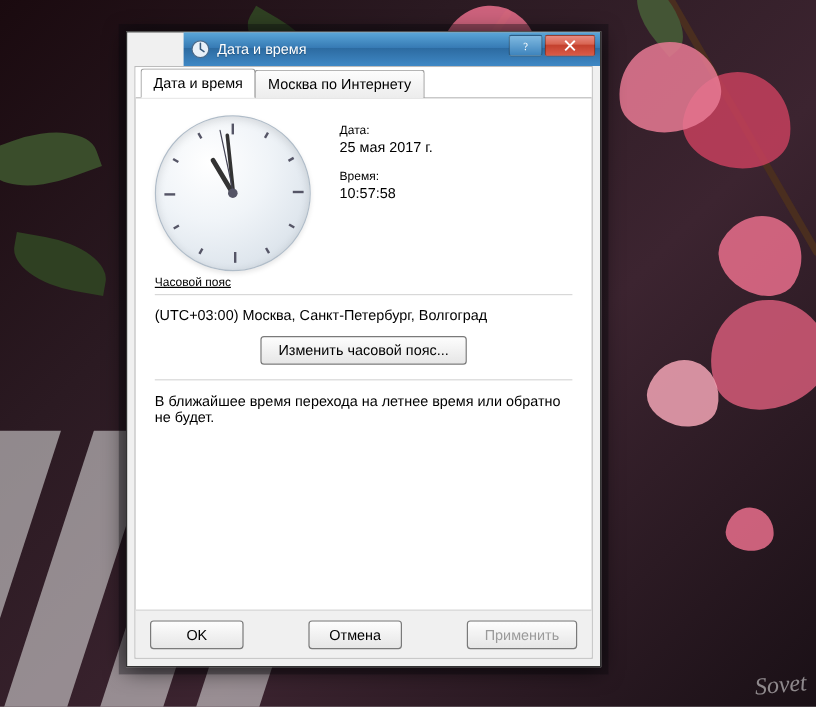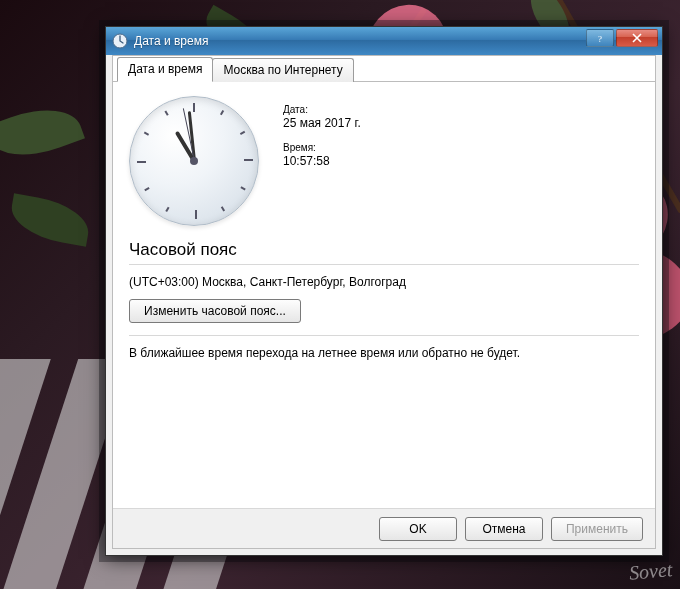--- a/index.html
+++ b/index.html
@@ -30,24 +30,25 @@
   .stripes{position:absolute;left:0;bottom:0;width:280px;height:230px;overflow:hidden;}
   .stripe{position:absolute;bottom:-80px;width:50px;height:500px;background:rgba(230,230,230,.55);transform:rotate(18deg);}
   .s1{left:-20px;} .s2{left:60px;} .s3{left:140px;} .s4{left:220px;}
   .branch{position:absolute;width:6px;background:#4a2e1f;border-radius:3px;}
   .b1{height:320px;top:-20px;left:330px;transform:rotate(35deg);}
   .b2{height:260px;top:-30px;right:60px;transform:rotate(-30deg);}
 
   
   .dialog {
     position:absolute; left:105px; top:26px;
-    width:558px; height:530px;
+    width:396px; height:530px;
     background:#f0f0f0;
     border:1px solid #333;
     box-shadow:0 3px 18px rgba(0,0,0,.7), 0 0 0 6px rgba(10,10,15,.35);
+    padding-left:47px;
   }
   .titlebar {
     height:28px; display:flex; align-items:center;
     background:linear-gradient(to bottom,#5aa6d8 0%,#377bb5 45%,#2c6aa0 46%,#3f88c5 100%);
     color:#fff; padding:0 4px 0 6px; position:relative;
   }
   .title-icon{width:16px;height:16px;margin-right:6px;display:inline-flex;}
   .title-text{font-size:12px;text-shadow:0 1px 1px rgba(0,0,0,.3);}
   .win-buttons{position:absolute;right:4px;top:2px;display:flex;gap:2px;}
   .win-btn{width:28px;height:18px;border:1px solid rgba(0,0,0,.3);border-radius:2px;display:flex;align-items:center;justify-content:center;background:linear-gradient(to bottom,#7fb9e0,#3e84bd);cursor:pointer;}
@@ -68,27 +69,27 @@
   .hand.sec{width:1px;height:54px;margin-left:-.5px;margin-top:-54px;background:#445;transform:rotate(348deg);}
   .pin{position:absolute;left:50%;top:50%;width:8px;height:8px;margin:-4px 0 0 -4px;border-radius:50%;background:#556;}
   .info-col{flex:1;padding-top:4px;}
   .info-label{font-size:10px;color:#000;margin-top:4px;}
   .info-value{font-size:12px;color:#000;margin:1px 0 12px 0;}
   .highlight-box{display:inline-block;border:5px solid #f21616;padding:4px;margin-top:2px;}
   .btn{display:inline-flex;align-items:center;justify-content:center;gap:6px;height:24px;padding:0 14px;border:1px solid #7a7a7a;border-radius:3px;background:linear-gradient(#fdfdfd,#e6e6e6);cursor:pointer;font-size:12px;font-family:inherit;}
   .btn.glow{background:linear-gradient(#e8f6ff,#bfe6ff 48%,#a9ddff 52%,#d6f0ff);border-color:#3c9fe0;box-shadow:0 0 3px rgba(60,159,224,.7);}
   .btn.disabled{color:#9a9a9a;cursor:default;}
   .shield{width:14px;height:14px;display:inline-flex;}
-  .section-label{font-size:17px;color:#000;margin:14px 0 0 0;}
+  .section-label{font-size:10px;color:#000;margin:4px 0 0 0;text-decoration:underline;}
   .hr{height:1px;background:#d8d8d8;margin:4px 0 10px 0;}
   .tz-value{font-size:12px;margin:2px 0 10px 0;}
-  .center-row{display:flex;margin:6px 0 12px;}
+  .center-row{display:flex;justify-content:center;margin:6px 0 12px;}
   .dst-note{font-size:12px;margin:8px 0 30px 0;}
   .links a{color:#0066cc;font-size:12px;display:block;margin:3px 0;cursor:pointer;text-decoration:underline;}
-  .footer{position:absolute;left:0;right:0;bottom:0;height:40px;background:#f0f0f0;border-top:1px solid #d8d8d8;display:flex;align-items:center;justify-content:flex-end;gap:8px;padding:0 12px;}
+  .footer{position:absolute;left:0;right:0;bottom:0;height:40px;background:#f0f0f0;border-top:1px solid #d8d8d8;display:flex;align-items:center;justify-content:space-between;gap:8px;padding:0 12px;}
   .footer .btn{min-width:78px;}
   .watermark{position:absolute;right:8px;bottom:6px;color:rgba(255,255,255,.5);font-style:italic;font-family:cursive;font-size:20px;transform:rotate(-5deg);pointer-events:none;}
 </style>
 </head>
 <body>
 
 <div class="bg-flora">
   <div class="branch b1"></div>
     <div class="branch b2"></div>
   <div class="leaf l1"></div>

